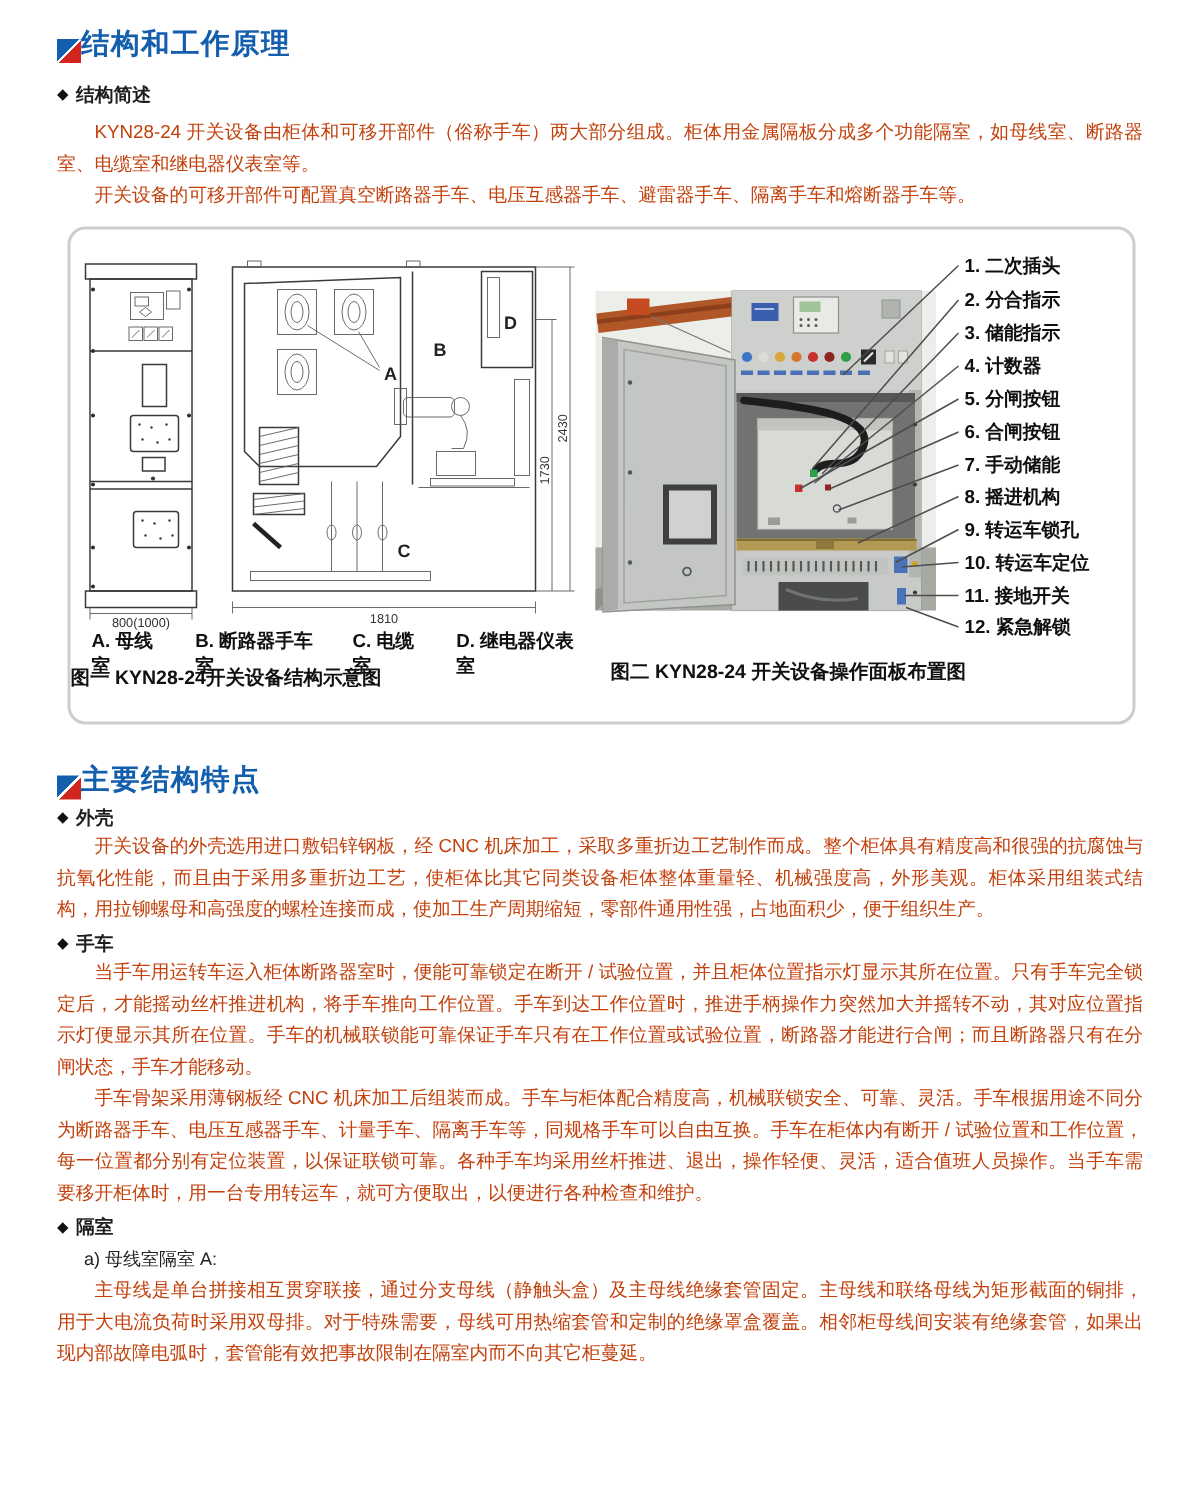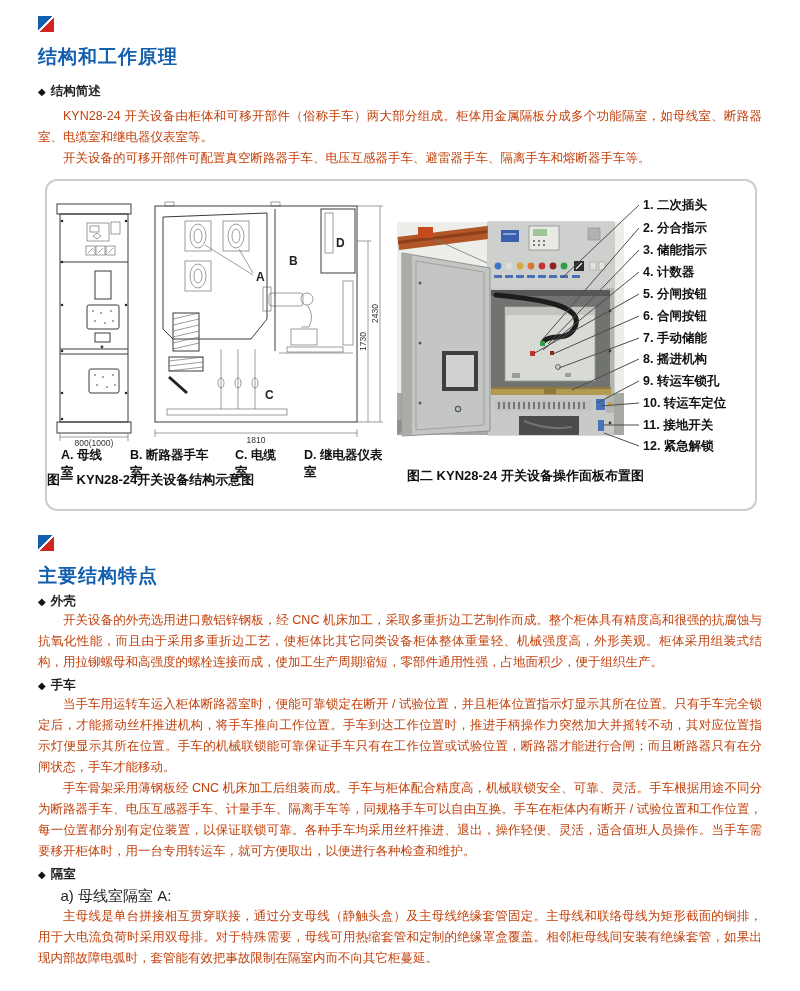--- a/index.html
+++ b/index.html
@@ -5,38 +5,38 @@
   * { margin:0; padding:0; box-sizing:border-box; }
   html,body { background:#ffffff; }
   body {
     width:800px; height:991px; overflow:hidden;
     font-family:"Liberation Sans","DejaVu Sans",sans-serif;
     color:#1f1f1f;
   }
   .page { position:relative; width:800px; height:991px; padding:0 38px; }
 
   
-  .sec-head { display:flex; align-items:flex-start; gap:12px;flex-direction:column; }
+  .sec-head { display:flex; align-items:flex-end; gap:0; }
   .sec-head .diag-icon {
     width:16px; height:16px; flex:0 0 16px;
     background:linear-gradient(135deg,#135ead 0 46%,#ffffff 46% 54%,#d3251f 54% 100%);
   }
   .sec-head .sec-title { font-size:19px; font-weight:700; color:#135ead; letter-spacing:1px; }
   #sec1-head { padding-top:16px; }
   #sec2-head { padding-top:24px; }
 
   
   .bullet-line { font-size:12.5px; margin-top:13px; display:flex; align-items:center; gap:5px; font-weight:600;}
   .bullet-line .diamond { font-size:10px; color:#111; }
   p.body-par {
     font-size:12.5px; line-height:21px; text-align:justify;
     text-indent:2em; margin-top:2px; color:#c2410c;
   }
   p.no-gap { margin-top:0; }
-  .sub-item-label { font-size:15px; margin-top:2px; text-indent:1.5em; line-height:21px; }
+  .sub-item-label { font-size:12px; margin-top:2px; text-indent:1.5em; line-height:21px; }
 
   
   .figure-box {
     position:relative; margin:10px 0 0 7px;
     width:712px; height:332px;
     border:2px solid #cdcdcd; border-radius:12px;
     background:#ffffff;
   }
   .fig1-svg { position:absolute; left:8px; top:20px; }
   .fig2-svg { position:absolute; left:345px; top:2px; }

